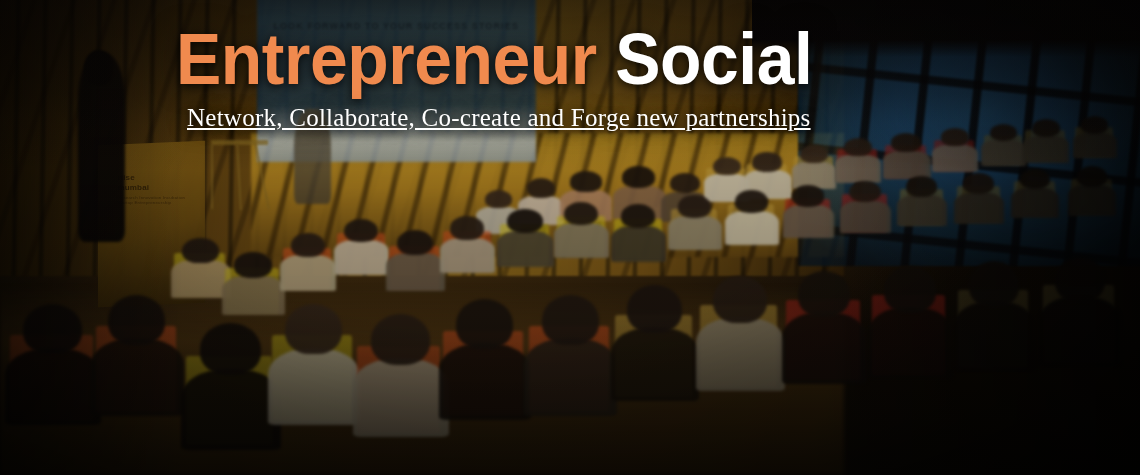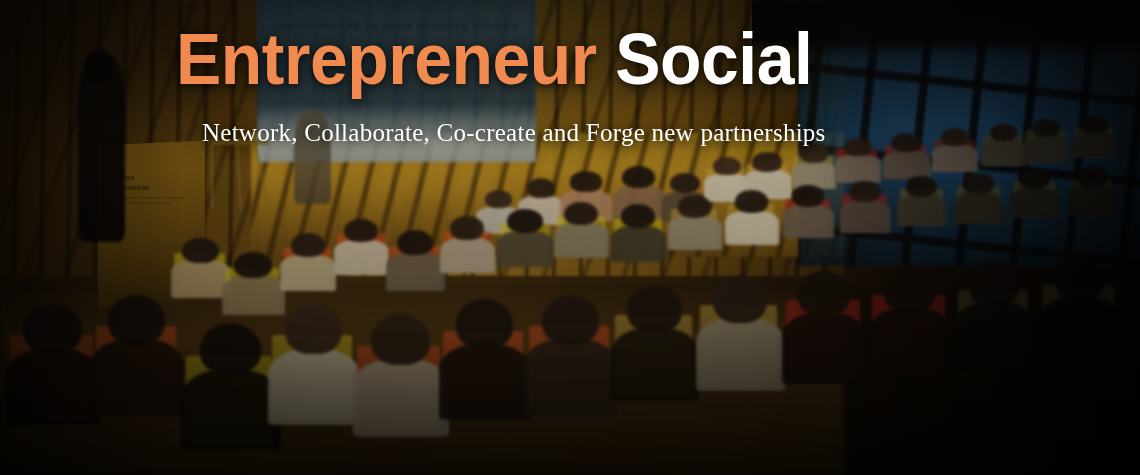--- a/index.html
+++ b/index.html
@@ -348,29 +348,30 @@
     transform-origin: left top;
     text-shadow: 0 2px 9px rgba(0,0,0,0.72), 0 0 28px rgba(0,0,0,0.5);
   }
   .headline .word-accent { color: #f08a4e; }
   .headline .word-plain  { color: #ffffff; }
 
   .subhead {
     position: absolute;
     left: 184px;
     top: 101px;
-    margin: 18px;
+    margin: 3px;
     font-family: "Liberation Serif", "DejaVu Serif", serif;
     font-size: 25px;
     line-height: 1.15;
     font-weight: 400;
     color: #ffffff;
     letter-spacing: 0.25px;
     white-space: nowrap;
     text-shadow: 0 2px 8px rgba(0,0,0,0.82), 0 0 20px rgba(0,0,0,0.6);
+    text-decoration: underline;
   }
 </style>
 </head>
 <body>
 
 <div class="banner">
 
   <div class="photo">
 
     <div class="layer-base"></div>

